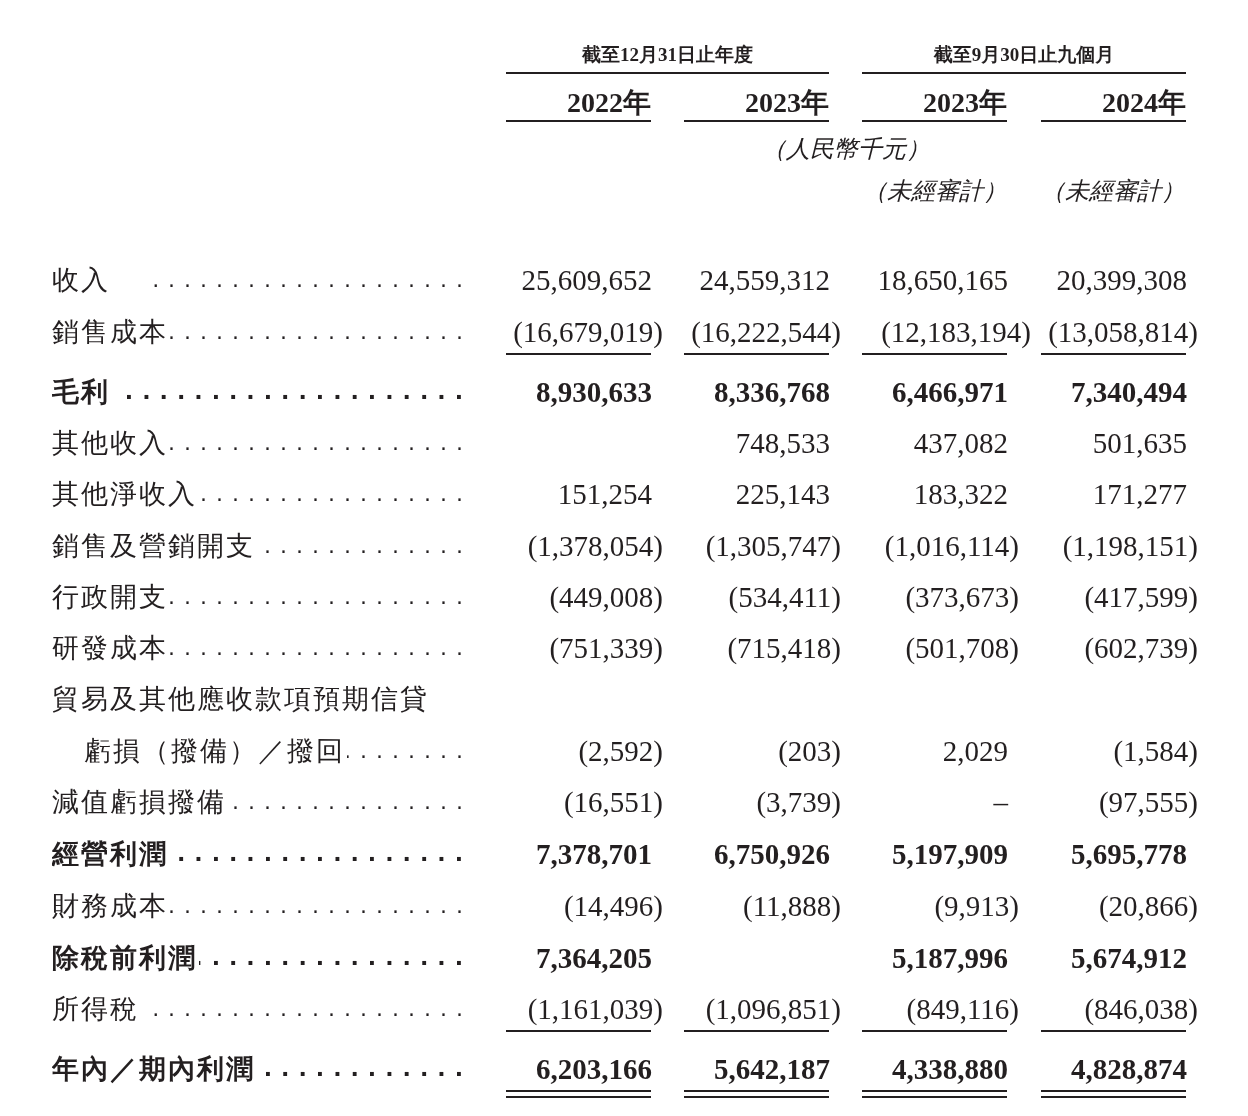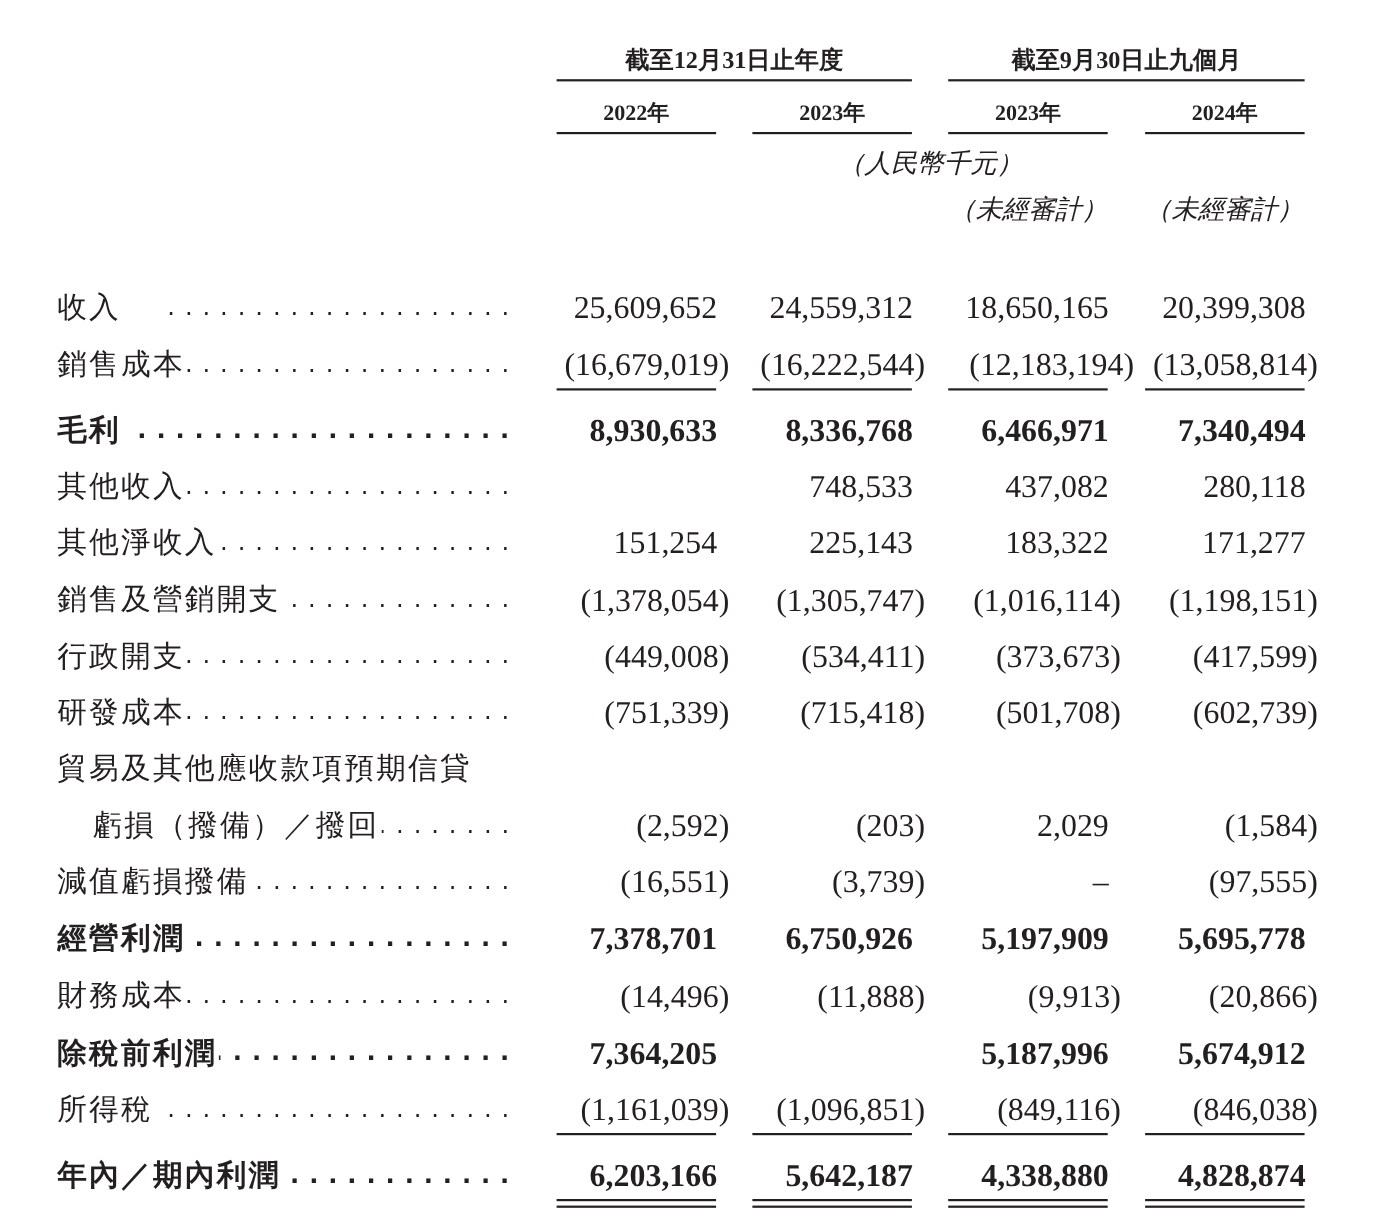--- a/index.html
+++ b/index.html
@@ -3,26 +3,26 @@
   <meta charset="utf-8">
   <style>
     html, body { margin: 0; padding: 0; background: #ffffff; }
     body {
       width: 1248px; height: 1116px; position: relative; overflow: hidden;
       font-family: "Liberation Serif", "DejaVu Serif", serif;
       color: #231f20;
     }
     .hdr-group {
       position: absolute; top: 38px; height: 34px;
-      font-size: 22px; font-weight: bold; text-align: center; line-height: 34px;
+      font-size: 19px; font-weight: bold; text-align: center; line-height: 34px;
       border-bottom: 2px solid #231f20;
     }
     .hdr-year {
       position: absolute; top: 86px; height: 34px;
-      font-size: 20px; font-weight: bold; text-align: center; line-height: 34px;
+      font-size: 28px; font-weight: bold; text-align: right; line-height: 34px;
       border-bottom: 2px solid #231f20;
     }
     .unit-note {
       position: absolute; font-size: 24px; font-style: italic; text-align: center;
       line-height: 30px; color: #231f20;
     }
     .row {
       position: absolute; left: 0; width: 1032px; height: 40px;
     }
     .label {
@@ -94,21 +94,21 @@
     <div class="cell bold" style="left:506px;"><span class="num">8,930,633</span></div>
     <div class="cell bold" style="left:684px;"><span class="num">8,336,768</span></div>
     <div class="cell bold" style="left:862px;"><span class="num">6,466,971</span></div>
     <div class="cell bold" style="left:1041px;"><span class="num">7,340,494</span></div>
   </div>
 
   <div class="row" style="top:423px;">
     <div class="label"><span class="txt">其他收入</span><span class="dots">....................</span></div>
     <div class="cell" style="left:684px;"><span class="num">748,533</span></div>
     <div class="cell" style="left:862px;"><span class="num">437,082</span></div>
-    <div class="cell" style="left:1041px;"><span class="num">280,118</span></div>
+    <div class="cell" style="left:1041px;"><span class="num">501,635</span></div>
   </div>
 
   <div class="row" style="top:474px;">
     <div class="label"><span class="txt">其他淨收入</span><span class="dots">....................</span></div>
     <div class="cell" style="left:506px;"><span class="num">151,254</span></div>
     <div class="cell" style="left:684px;"><span class="num">225,143</span></div>
     <div class="cell" style="left:862px;"><span class="num">183,322</span></div>
     <div class="cell" style="left:1041px;"><span class="num">171,277</span></div>
   </div>
 

